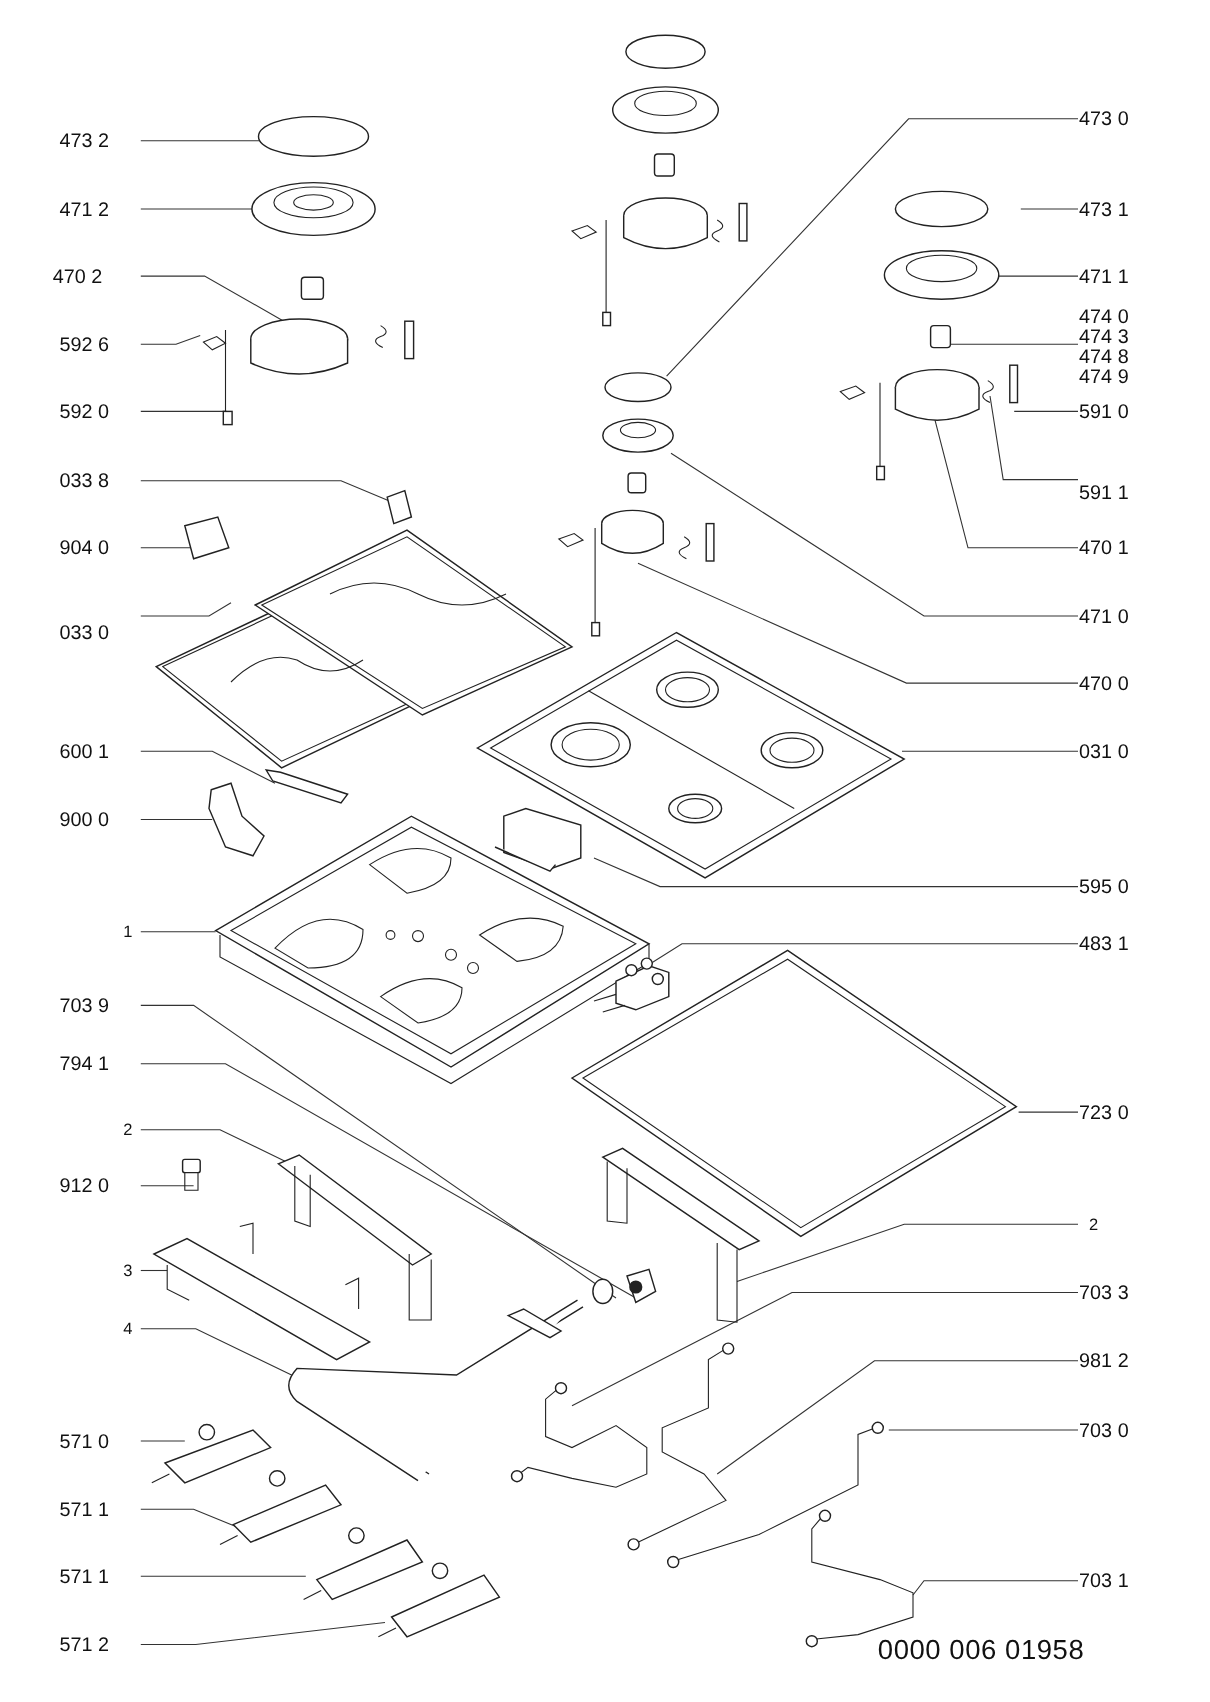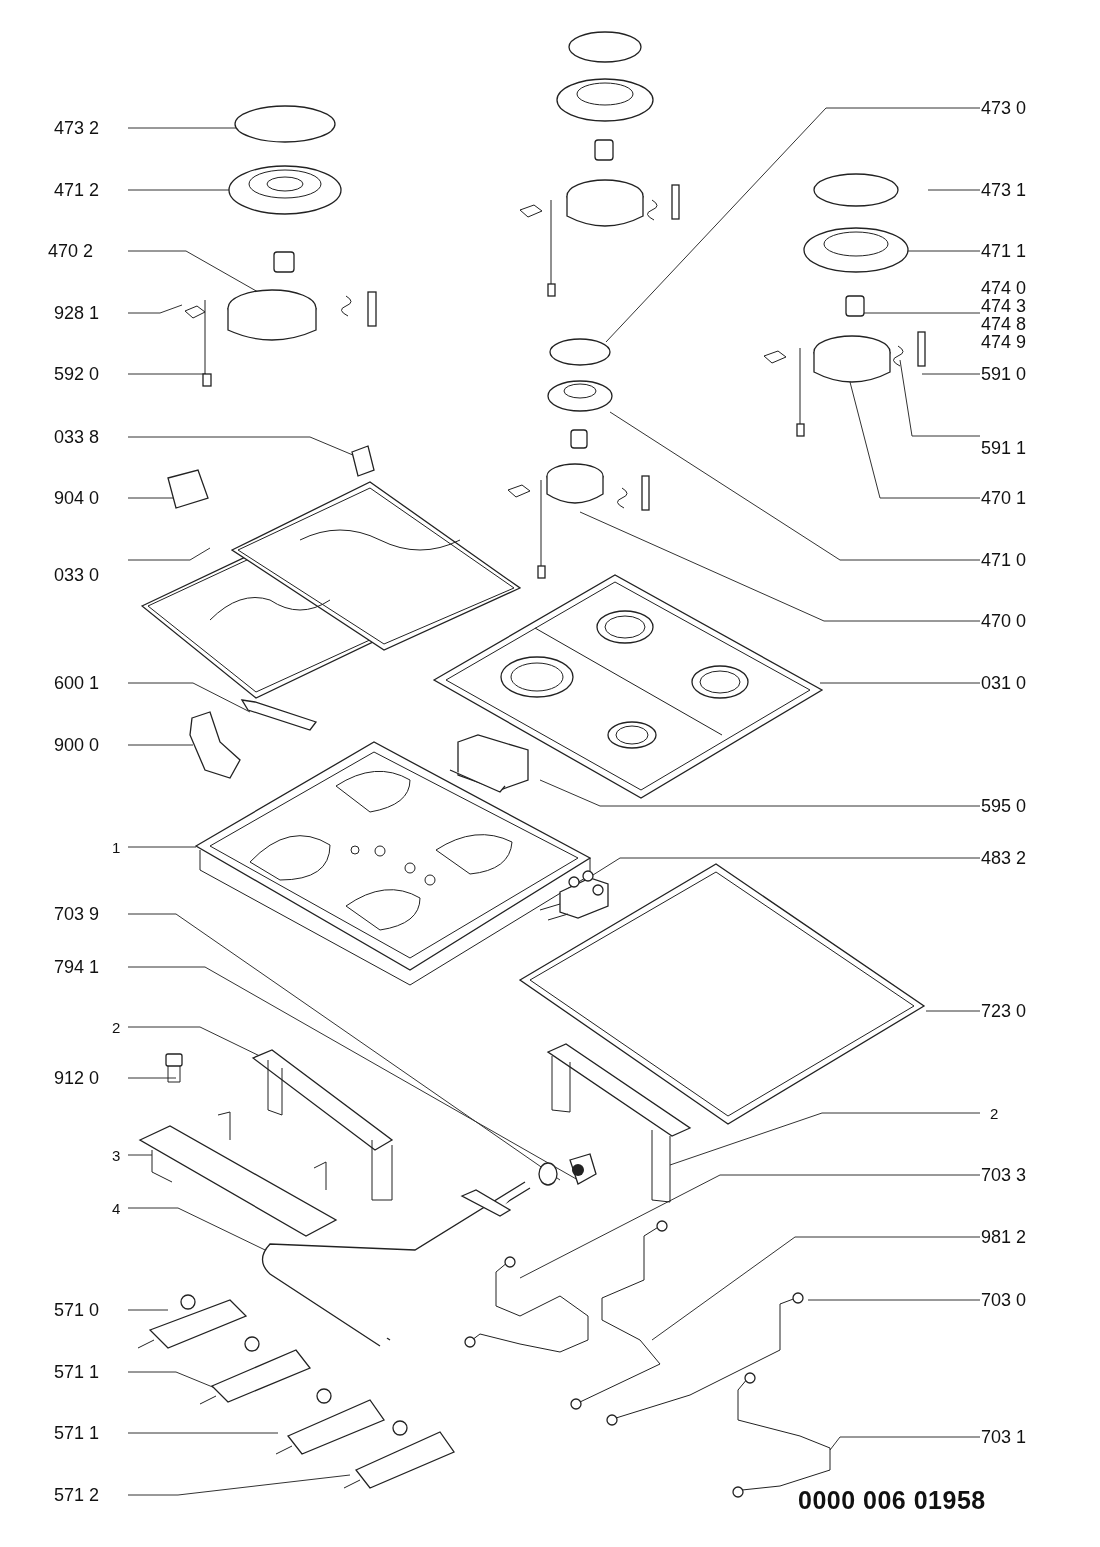--- a/index.html
+++ b/index.html
@@ -1,21 +1,21 @@
 <!DOCTYPE html>
 <html><head>
 <meta charset="utf-8">
 <style>
   html, body { margin:0; padding:0; background:#ffffff; }
   body { width:1100px; height:1547px; position:relative; overflow:hidden;
          font-family:"Liberation Sans", sans-serif; color:#111; }
   #diagram { position:absolute; left:0; top:0; width:1100px; height:1547px; }
   .lbl { position:absolute; font-size:18px; line-height:20px; white-space:nowrap; color:#111; }
   .lbl.small { font-size:15px; }
-  .doc-id { position:absolute; left:798px; top:1486px; font-size:25px; font-weight:bold; letter-spacing:0.5px; }
+  .doc-id { position:absolute; left:798px; top:1486px; font-size:25px; font-weight:normal; letter-spacing:0.5px; }
   svg .ln { stroke:#333; stroke-width:1; fill:none; }
   svg .pt { stroke:#222; stroke-width:1.3; fill:#fff; }
   svg .pt2 { stroke:#222; stroke-width:1; fill:none; }
   svg .dk { fill:#222; }
 </style>
 </head>
 <body>
 
 <svg id="diagram" viewBox="0 0 1100 1547" xmlns="http://www.w3.org/2000/svg">
 
@@ -231,21 +231,21 @@
     <path class="pt" d="M356 1470 L440 1432 L454 1452 L370 1488 Z"></path>
     <path class="pt2" d="M344 1488 L360 1480"></path>
       <circle class="pt" cx="400" cy="1428" r="7"></circle>
   </g>
 </svg>
 
 <div>
   <span class="lbl" style="left:54px;top:118px">473 2</span>
   <span class="lbl" style="left:54px;top:180px">471 2</span>
   <span class="lbl" style="left:48px;top:241px">470  2</span>
-  <span class="lbl" style="left:54px;top:303px">928 1</span>
+  <span class="lbl" style="left:54px;top:303px">592 6</span>
   <span class="lbl" style="left:54px;top:364px">592 0</span>
   <span class="lbl" style="left:54px;top:427px">033 8</span>
   <span class="lbl" style="left:54px;top:488px">904 0</span>
   <span class="lbl" style="left:54px;top:565px">033 0</span>
   <span class="lbl" style="left:54px;top:673px">600 1</span>
   <span class="lbl" style="left:54px;top:735px">900 0</span>
   <span class="lbl small" style="left:112px;top:838px">1</span>
   <span class="lbl" style="left:54px;top:904px">703 9</span>
   <span class="lbl" style="left:54px;top:957px">794 1</span>
   <span class="lbl small" style="left:112px;top:1018px">2</span>
@@ -266,21 +266,21 @@
   <span class="lbl" style="left:981px;top:296px">474 3</span>
   <span class="lbl" style="left:981px;top:314px">474 8</span>
   <span class="lbl" style="left:981px;top:332px">474 9</span>
   <span class="lbl" style="left:981px;top:364px">591 0</span>
   <span class="lbl" style="left:981px;top:438px">591 1</span>
   <span class="lbl" style="left:981px;top:488px">470 1</span>
   <span class="lbl" style="left:981px;top:550px">471 0</span>
   <span class="lbl" style="left:981px;top:611px">470 0</span>
   <span class="lbl" style="left:981px;top:673px">031 0</span>
   <span class="lbl" style="left:981px;top:796px">595 0</span>
-  <span class="lbl" style="left:981px;top:848px">483 2</span>
+  <span class="lbl" style="left:981px;top:848px">483 1</span>
   <span class="lbl" style="left:981px;top:1001px">723 0</span>
   <span class="lbl small" style="left:990px;top:1104px">2</span>
   <span class="lbl" style="left:981px;top:1165px">703 3</span>
   <span class="lbl" style="left:981px;top:1227px">981 2</span>
   <span class="lbl" style="left:981px;top:1290px">703 0</span>
   <span class="lbl" style="left:981px;top:1427px">703 1</span>
 </div>
 
 <div class="doc-id">0000  006 01958</div>
 

